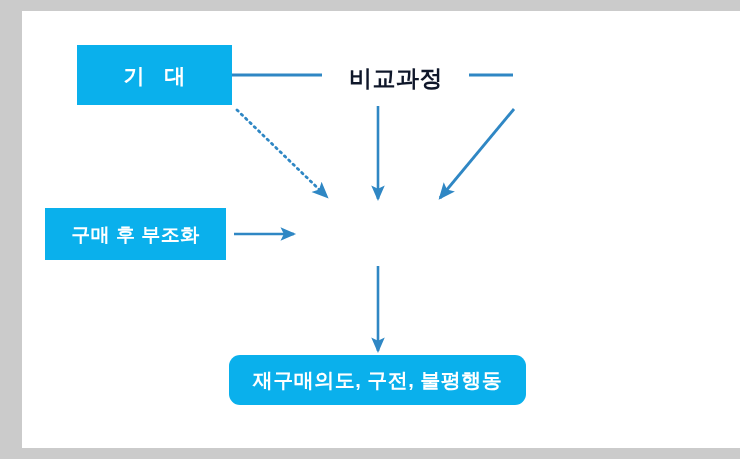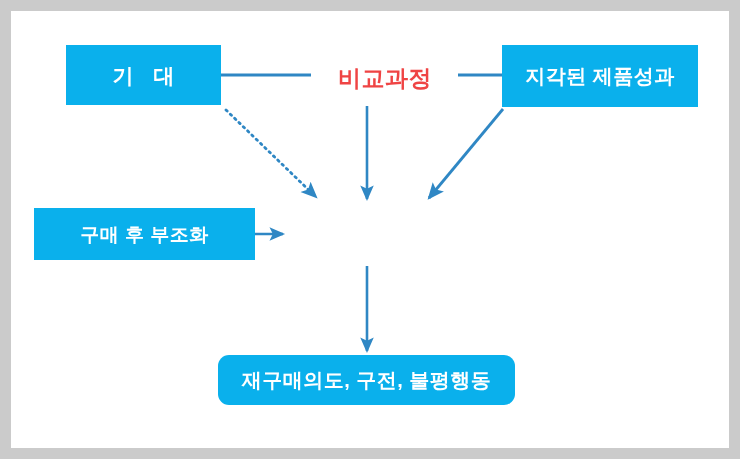--- a/index.html
+++ b/index.html
@@ -12,21 +12,21 @@
     position: relative;
     width: 740px;
     height: 459px;
     background: #cbcbcb;
     box-sizing: border-box;
     font-family: "Liberation Sans", "DejaVu Sans", sans-serif;
     overflow: hidden;
   }
   #canvas {
     position: absolute;
-    left: 11px;
+    left: 22px;
     top: 11px;
     width: 718px;
     height: 437px;
     background: #ffffff;
     overflow: hidden;
   }
   #svg-layer {
     position: absolute;
     left: 0;
     top: 0;
@@ -59,21 +59,21 @@
   #node-perceived {
     left: 491px;
     top: 34px;
     width: 196px;
     height: 62px;
     font-size: 20px;
   }
   #node-dissonance {
     left: 23px;
     top: 197px;
-    width: 221px;
+    width: 181px;
     height: 52px;
     font-size: 19px;
   }
   #node-satisfaction {
     left: 277px;
     top: 191px;
     width: 158px;
     height: 60px;
     font-size: 20px;
   }
@@ -87,21 +87,21 @@
   }
   #label-comparison {
     position: absolute;
     left: 308px;
     top: 52px;
     width: 132px;
     height: 30px;
     display: flex;
     align-items: center;
     justify-content: center;
-    color: #ef4444;
+    color: #0f172a;
     font-size: 23px;
     font-weight: bold;
     letter-spacing: 0.5px;
     white-space: nowrap;
   }
 </style>
 </head>
 <body>
 
 <div id="frame">
@@ -129,21 +129,20 @@
 
       <line x1="212" y1="223" x2="272" y2="223" stroke="#2f87c4" stroke-width="2.6" marker-end="url(#arrowhead)"></line>
 
       <line x1="356" y1="255" x2="356" y2="340" stroke="#2f87c4" stroke-width="2.6" marker-end="url(#arrowhead)"></line>
     </svg>
 
     <div class="node" id="node-expectation">기  대</div>
 
     <div id="label-comparison">비교과정</div>
 
-    <div class="node" id="node-perceived">지각된 제품성과</div>
 
     <div class="node" id="node-dissonance">구매 후 부조화</div>
 
 
     <div class="node" id="node-outcomes">재구매의도, 구전, 불평행동</div>
 
   </div>
 </div>
 
 </body></html>

